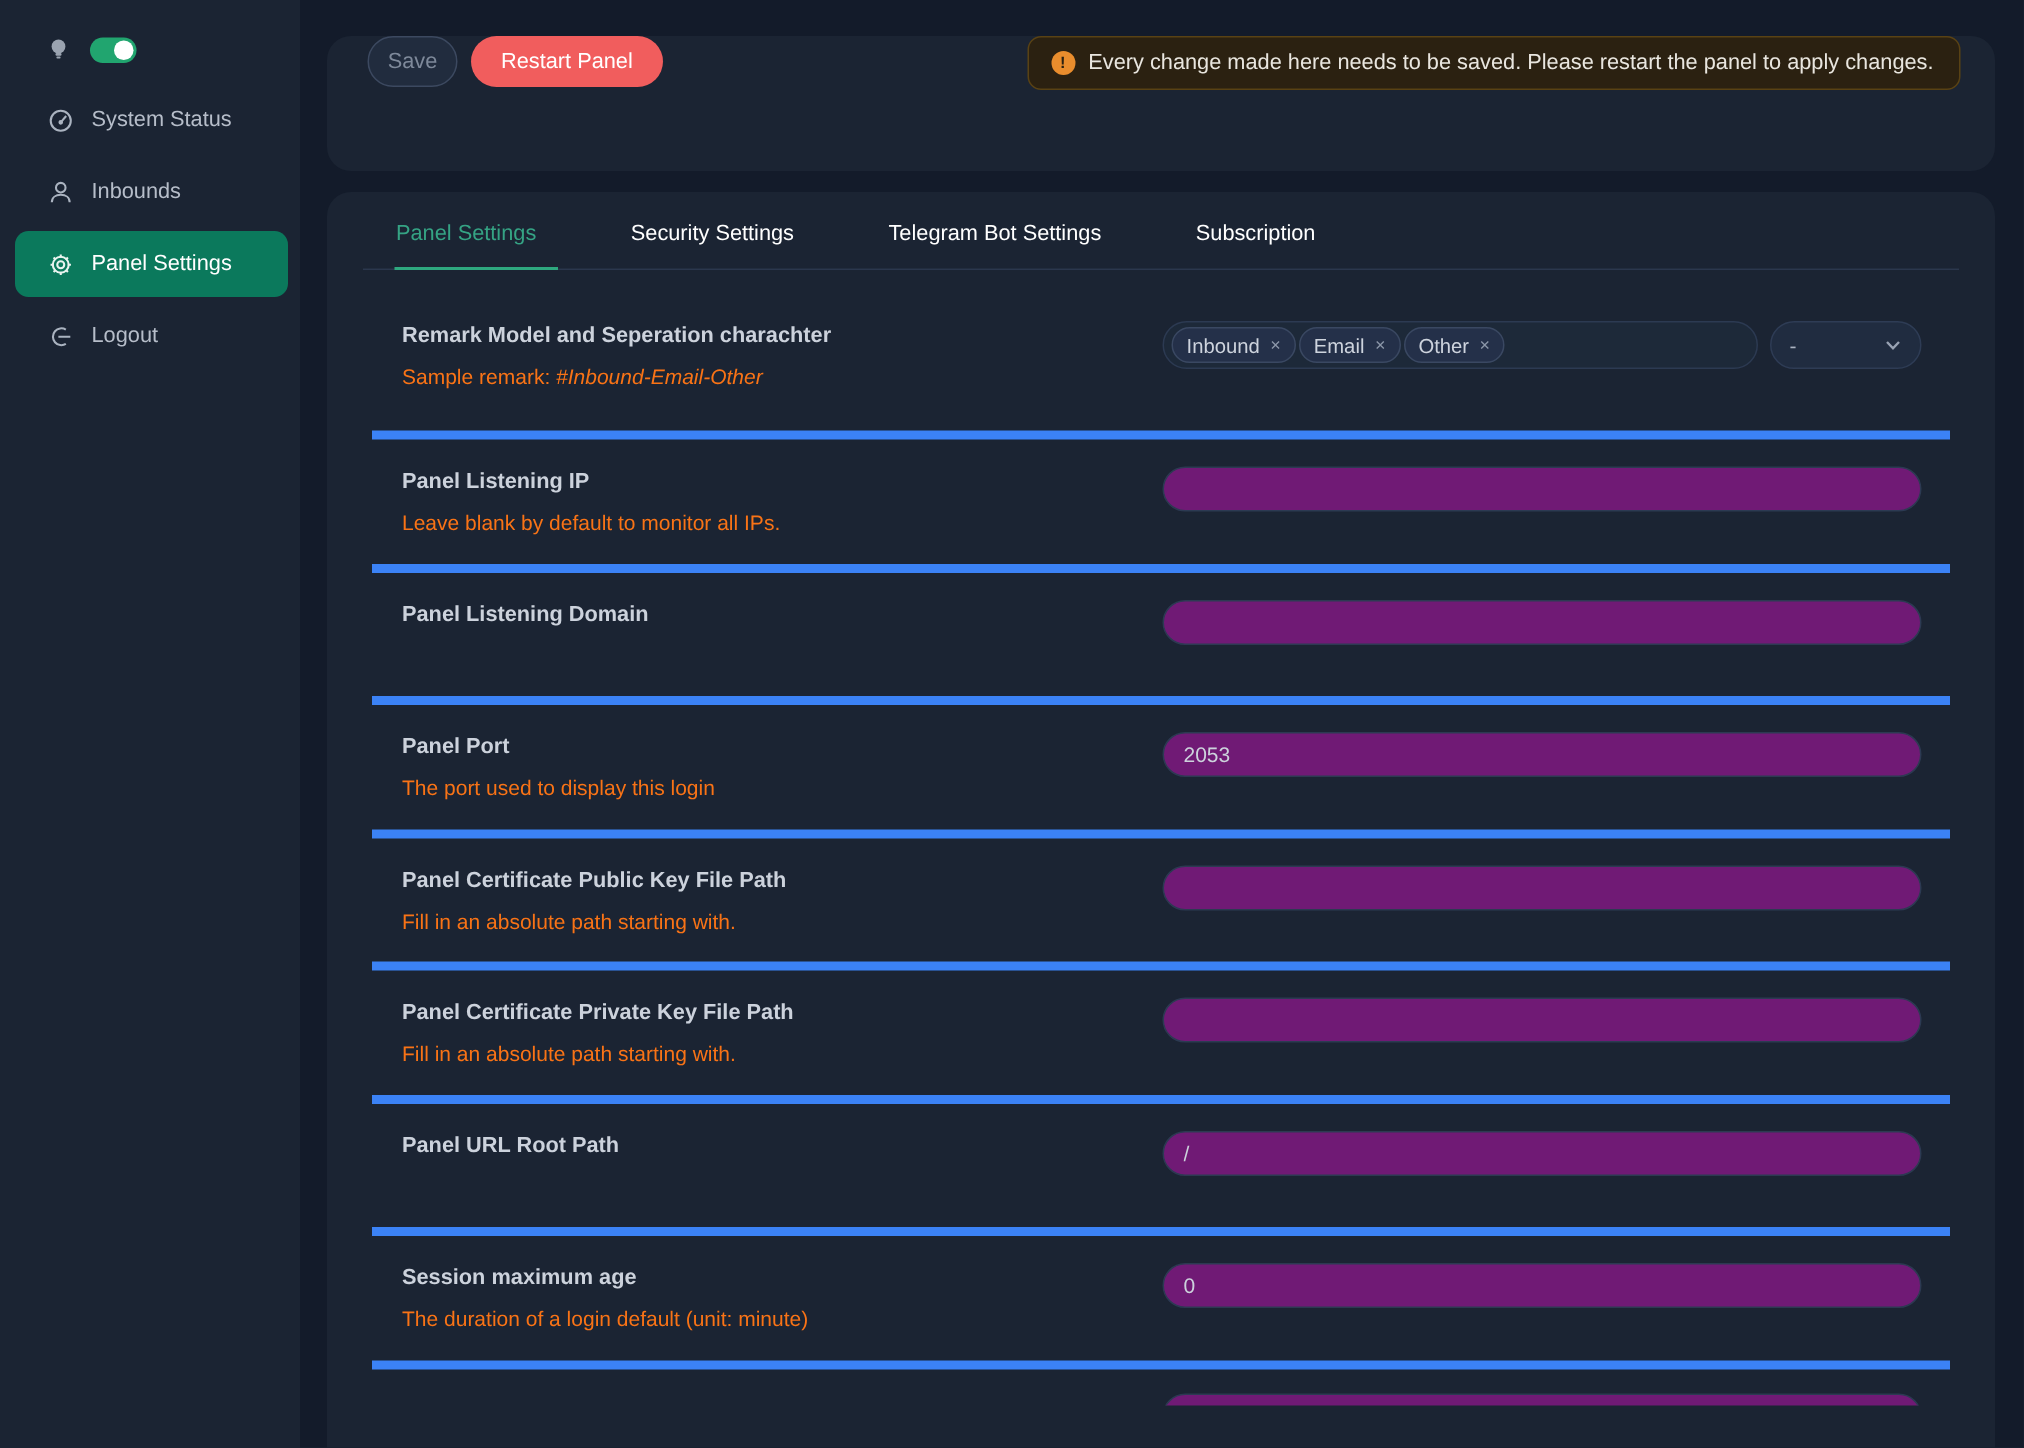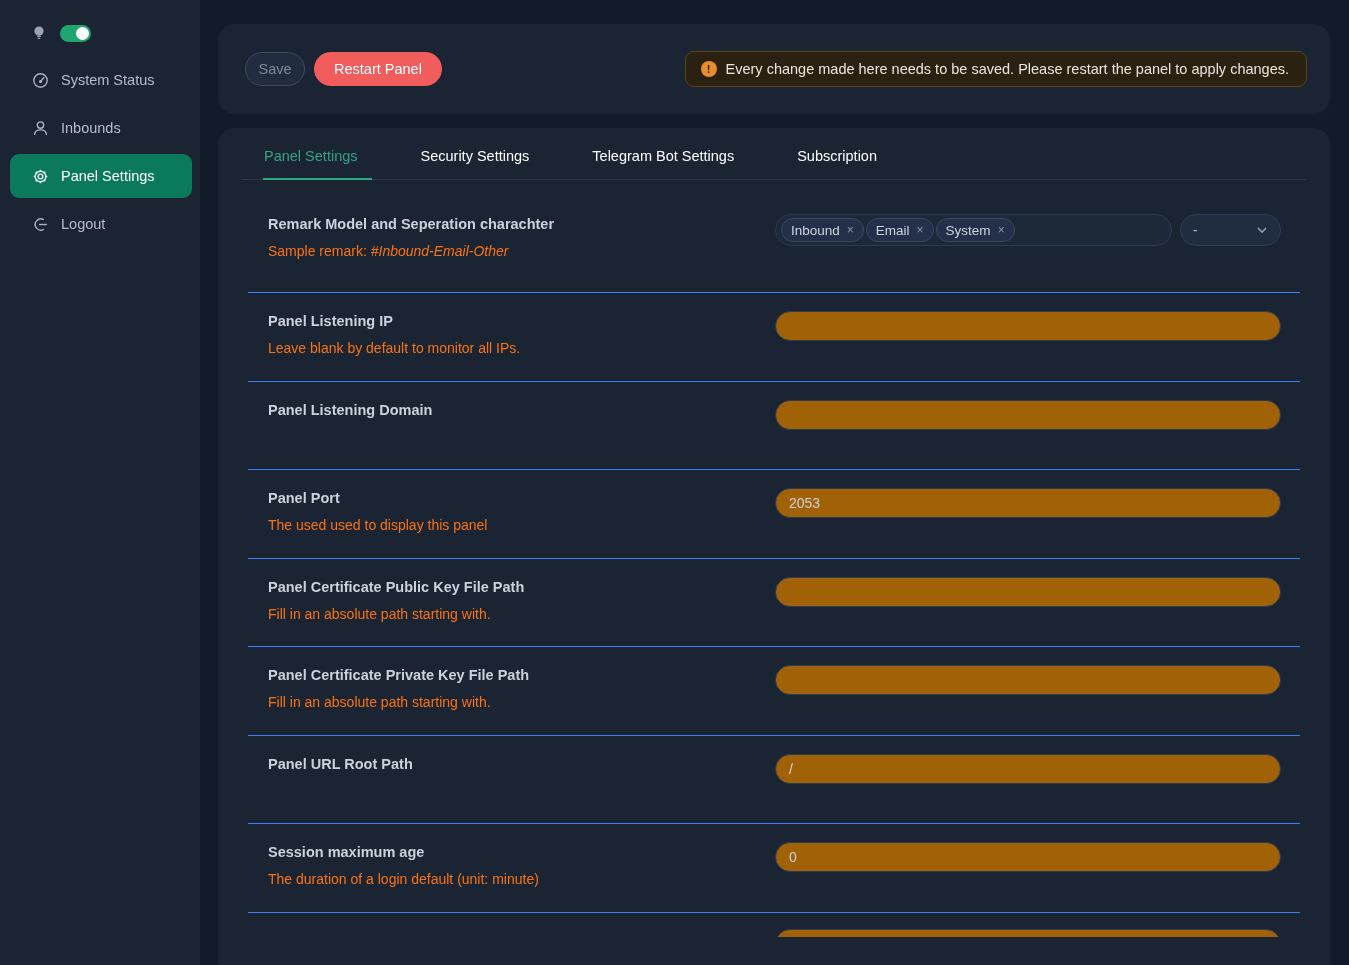--- a/index.html
+++ b/index.html
@@ -27,21 +27,21 @@
   }
   .menu-item svg { width: 17px; height: 17px; stroke: #aab3c0; fill: none; stroke-width: 1.3; }
   .menu-item.active { background: #0b795c; color: #ffffff; }
   .menu-item.active svg { stroke: #e9f4ef; }
 
   
   .main { margin-left: 200px; padding: 24px 19px 0 18px; }
 
   .topbar {
     background: #1b2433; border-radius: 16px; height: 90px;
-    display: flex; align-items: center; padding: 0 23px 0 27px;
+    display: flex; padding: 0 23px 0 27px;
   }
   .btn { border: none; cursor: pointer; font-family: inherit; font-size: 14.5px; height: 34px; border-radius: 17px; }
   .btn-save {
     width: 60px; background: #212c3e; border: 1px solid #3c4960; color: #7e899a; margin-right: 9px;
   }
   .btn-restart { background: #f15d5d; color: #ffffff; padding: 0 20px; }
   .spacer { flex: 1; }
   .alert {
     display: flex; align-items: center; gap: 9px; height: 36px;
     background: #2b2111; border: 1px solid #594214; border-radius: 9px;
@@ -64,32 +64,32 @@
   .tab.active::after {
     content: ""; position: absolute; left: -1px; right: -14px; bottom: -1px;
     height: 2px; background: #2ea87f;
   }
 
   
   .form { margin: 0 30px; }
   .frow {
     display: flex; align-items: flex-start;
     padding: 18px 19px 0 20px; height: 88.5px;
-    border-bottom: 1px solid #3b82f6;
+    border-bottom: 6px solid #3b82f6;
   }
   .frow.first { height: 113px; padding-top: 34px; }
   .frow.partial { height: 24px; padding-top: 16px; border-bottom: none; overflow: hidden; }
   .fleft { flex: 1; padding-top: 2px; }
   .flabel { font-size: 14.5px; font-weight: bold; color: #ccd2dc; margin-bottom: 11px; }
   .fhint { font-size: 14px; color: #f97316; }
   .fhint .em { font-style: italic; }
   .fright { width: 506px; display: flex; gap: 8px; }
   .pill-input {
     width: 100%; height: 30px; border-radius: 15px;
-    background: #a16207; border: 1px solid #2c3a52;
+    background: #701a75; border: 1px solid #2c3a52;
     color: #ccd2dc; font-size: 14px; font-family: inherit; padding: 0 13px; outline: none;
   }
   .tagbox {
     flex: 1; height: 32px; border-radius: 16px; background: #1d2939;
     border: 1px solid #2c3a52; display: flex; align-items: center; padding: 0 5px; gap: 2px;
   }
   .tag {
     height: 24px; border-radius: 12px; background: #243049; border: 1px solid #3a4862;
     display: flex; align-items: center; padding: 0 9px; font-size: 13.5px; color: #cdd3dd;
   }
@@ -182,21 +182,21 @@
           <div class="tagbox">
             <span class="tag">
                 <span>Inbound</span>
                 <span class="x">×</span>
               </span>
             <span class="tag">
                 <span>Email</span>
                 <span class="x">×</span>
               </span>
             <span class="tag">
-                <span>System</span>
+                <span>Other</span>
                 <span class="x">×</span>
               </span>
           </div>
           <div class="select">
             <span>-</span>
             <svg viewBox="0 0 12 12">
                 <polyline points="2,4 6,8.2 10,4"></polyline>
               </svg>
           </div>
         </div>
@@ -217,21 +217,21 @@
           <div class="flabel">Panel Listening Domain</div>
         </div>
         <div class="fright">
           <input class="pill-input" value="" style="">
         </div>
       </div>
 
       <div class="frow">
         <div class="fleft">
           <div class="flabel">Panel Port</div>
-          <div class="fhint">The used used to display this panel</div>
+          <div class="fhint">The port used to display this login</div>
         </div>
         <div class="fright">
           <input class="pill-input" value="2053" style="">
         </div>
       </div>
 
       <div class="frow">
         <div class="fleft">
           <div class="flabel">Panel Certificate Public Key File Path</div>
           <div class="fhint">Fill in an absolute path starting with.</div>

